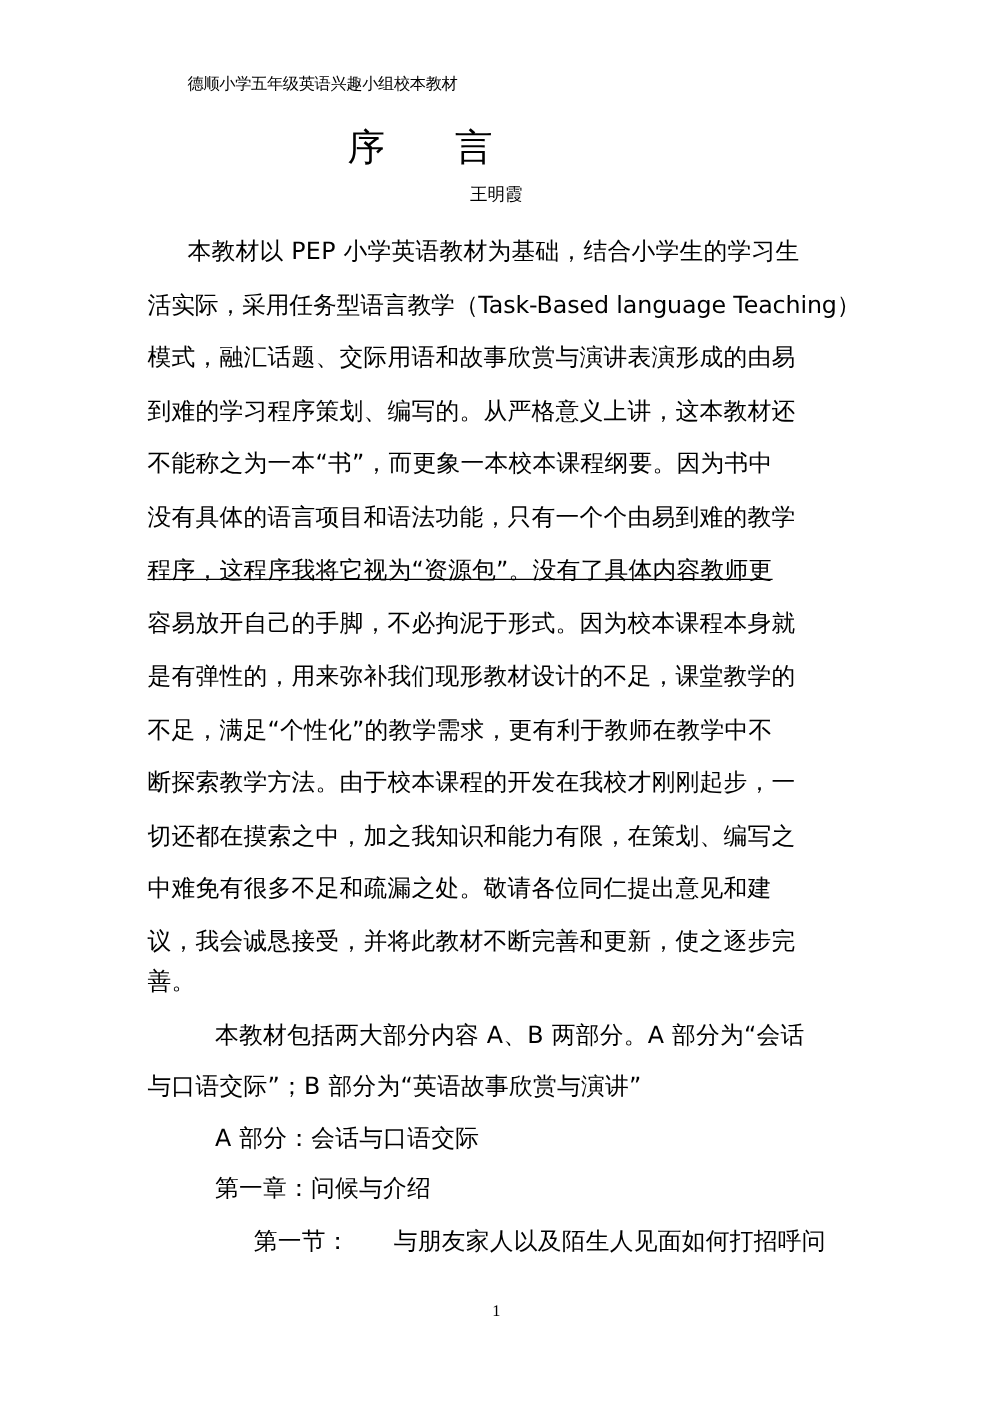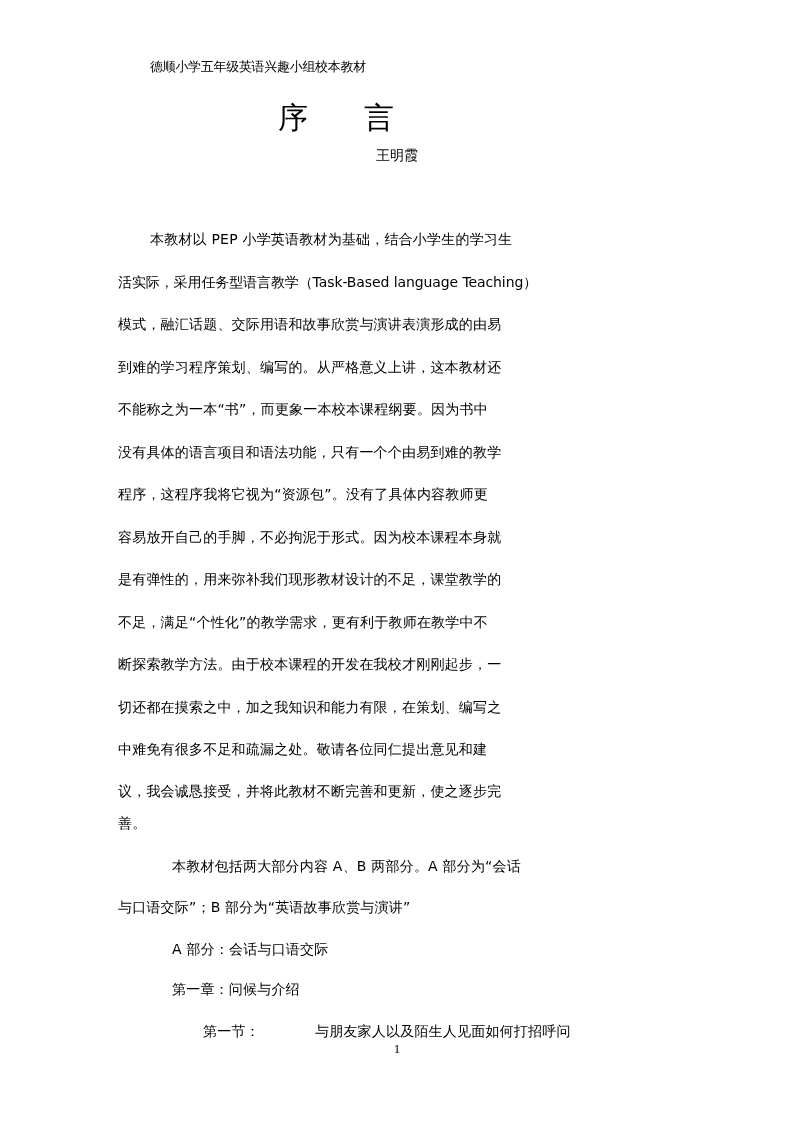--- a/index.html
+++ b/index.html
@@ -3,42 +3,42 @@
   <meta charset="utf-8">
   <style>
     html, body { margin: 0; padding: 0; background: #ffffff; }
     body { width: 794px; height: 1123px; position: relative; overflow: hidden;
            font-family: "DejaVu Sans", sans-serif; color: #000; }
     .header { position: absolute; left: 118px; top: 58px; font-size: 13px; letter-spacing: -0.3px; margin-left: 32px; }
     .title { position: absolute; left: 0; width: 674px; top: 98px; text-align: center; font-size: 30px; letter-spacing: 2px; }
     .title span { display: inline-block; }
     .title .gap { width: 54px; }
     .author { position: absolute; left: 0; width: 794px; top: 147px; text-align: center; font-size: 14px; }
-    .line { position: absolute; left: 118px; font-size: 14px; white-space: nowrap; letter-spacing: 0.2px; margin-top: 43px; }
+    .line { position: absolute; left: 118px; font-size: 19px; white-space: nowrap; letter-spacing: 0.2px; }
     .pagenum { position: absolute; left: 0; width: 794px; top: 1041px; text-align: center; font-family: "Liberation Serif", serif; font-size: 13px; }
   </style>
 </head>
 <body>
 
 <div class="header">德顺小学五年级英语兴趣小组校本教材</div>
 
 <div class="title">
   <span>序</span><span class="gap"></span><span>言</span>
 </div>
 
 <div class="author">王明霞</div>
 
 <div>
   <div class="line" style="top:188px; left:150px;">本教材以 PEP 小学英语教材为基础，结合小学生的学习生</div>
   <div class="line" style="top:231px; letter-spacing:-0.1px;text-align:right;">活实际，采用任务型语言教学（Task-Based language  Teaching）</div>
   <div class="line" style="top:273px;">模式，融汇话题、交际用语和故事欣赏与演讲表演形成的由易</div>
   <div class="line" style="top:316px;">到难的学习程序策划、编写的。从严格意义上讲，这本教材还</div>
   <div class="line" style="top:358px;">不能称之为一本“书”，而更象一本校本课程纲要。因为书中</div>
   <div class="line" style="top:401px;">没有具体的语言项目和语法功能，只有一个个由易到难的教学</div>
-  <div class="line" style="top:443px;">程序，这程序我将它视为“资源包”。没有了具体内容教师更</div>
+  <div class="line" style="top:443px;text-decoration:underline;">程序，这程序我将它视为“资源包”。没有了具体内容教师更</div>
   <div class="line" style="top:486px;">容易放开自己的手脚，不必拘泥于形式。因为校本课程本身就</div>
   <div class="line" style="top:528px;">是有弹性的，用来弥补我们现形教材设计的不足，课堂教学的</div>
   <div class="line" style="top:571px;">不足，满足“个性化”的教学需求，更有利于教师在教学中不</div>
   <div class="line" style="top:613px;">断探索教学方法。由于校本课程的开发在我校才刚刚起步，一</div>
   <div class="line" style="top:656px;">切还都在摸索之中，加之我知识和能力有限，在策划、编写之</div>
   <div class="line" style="top:698px;">中难免有很多不足和疏漏之处。敬请各位同仁提出意见和建</div>
   <div class="line" style="top:740px;">议，我会诚恳接受，并将此教材不断完善和更新，使之逐步完</div>
   <div class="line" style="top:772px;">善。</div>
 </div>
 

